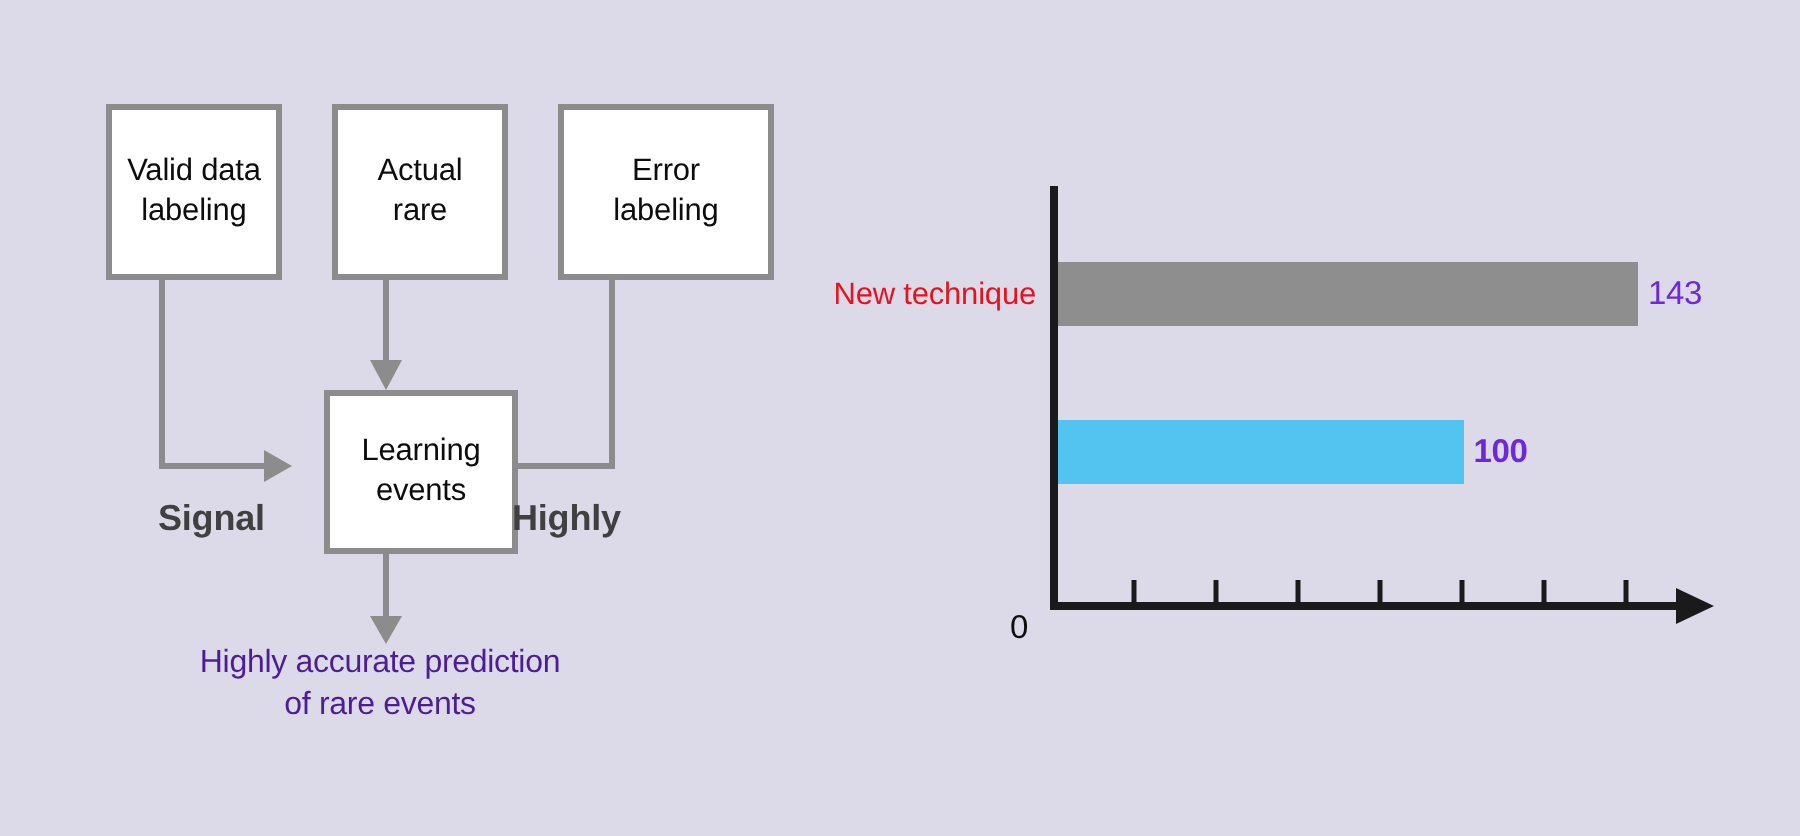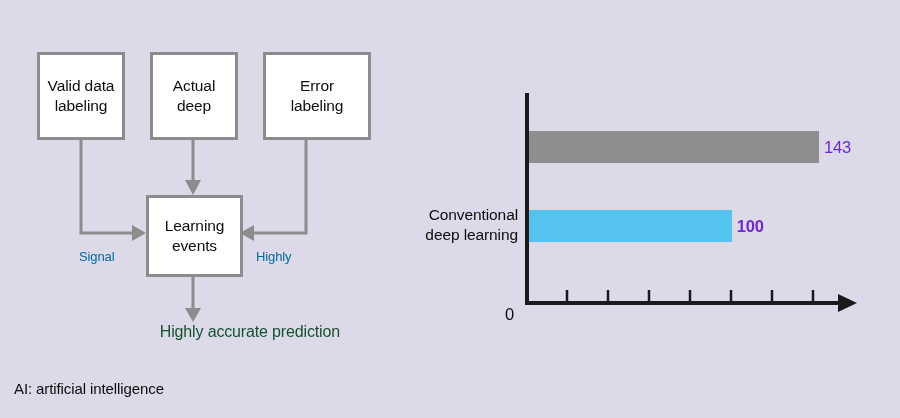--- a/index.html
+++ b/index.html
@@ -30,45 +30,47 @@
     border: 3px solid #8c8c8c;
     display: flex;
     flex-direction: column;
     align-items: center;
     justify-content: center;
     color: #0d0d0d;
     font-size: 15.5px;
     line-height: 1.28;
     text-align: center;
     letter-spacing: -0.1px;
+    margin-left: 16px;
   }
   .node-box span { display: block; white-space: nowrap; }
 
   #box-valid  { left: 37px;  top: 52px;  width: 88px;  height: 88px; }
   #box-actual { left: 150px; top: 52px;  width: 88px;  height: 88px; }
   #box-error  { left: 263px; top: 52px;  width: 108px;  height: 88px; }
   #box-learning { left: 146px; top: 195px; width: 97px; height: 82px; }
 
   .diag-label {
     position: absolute;
-    color: #0369a1;
-    font-size: 13px;
-    white-space: nowrap;
-    letter-spacing: -0.1px;
+    color: #404040;
+    font-size: 18px;
+    white-space: nowrap;
+    letter-spacing: -0.1px;
+    font-weight: bold;
   }
   #label-signal { left: 79px;  top: 249px; }
   #label-noise  { left: 256px; top: 249px; }
 
   .outcome {
     position: absolute;
     left: 40px;
     top: 322px;
     width: 300px;
-    text-align: right;
-    color: #14532d;
+    text-align: center;
+    color: #4c1d95;
     font-size: 16px;
     line-height: 1.3;
     letter-spacing: -0.15px;
   }
   .outcome span { display: block; white-space: nowrap; }
 
   .footnote {
     position: absolute;
     left: 14px;
     top: 380px;
@@ -157,41 +159,41 @@
       <polygon points="185,308 201,308 193,322" fill="#8c8c8c"></polygon>
     </svg>
 
     <div class="node-box" id="box-valid">
       <span>Valid data</span>
       <span>labeling</span>
     </div>
 
     <div class="node-box" id="box-actual">
       <span>Actual</span>
-      <span>deep</span>
+      <span>rare</span>
     </div>
 
     <div class="node-box" id="box-error">
       <span>Error</span>
       <span>labeling</span>
     </div>
 
     <div class="node-box" id="box-learning">
       <span>Learning</span>
       <span>events</span>
     </div>
 
     <div class="diag-label" id="label-signal">Signal</div>
     <div class="diag-label" id="label-noise">Highly</div>
 
     <div class="outcome">
       <span>Highly accurate prediction</span>
-    </div>
-
-    <div class="footnote">AI: artificial intelligence</div>
+      <span>of rare events</span>
+    </div>
+
   </div>
 
   <div class="chart">
 
     <svg class="axes" width="520" height="418" viewBox="0 0 520 418">
 
       <line x1="147" y1="93" x2="147" y2="305" stroke="#1a1a1a" stroke-width="4"></line>
 
       <line x1="145" y1="303" x2="463" y2="303" stroke="#1a1a1a" stroke-width="4"></line>
       <polygon points="458,294 477,303 458,312" fill="#1a1a1a"></polygon>
@@ -200,25 +202,24 @@
         <line x1="187" y1="290" x2="187" y2="302"></line>
         <line x1="228" y1="290" x2="228" y2="302"></line>
         <line x1="269" y1="290" x2="269" y2="302"></line>
         <line x1="310" y1="290" x2="310" y2="302"></line>
         <line x1="351" y1="290" x2="351" y2="302"></line>
         <line x1="392" y1="290" x2="392" y2="302"></line>
         <line x1="433" y1="290" x2="433" y2="302"></line>
       </g>
     </svg>
 
-
-    <div class="cat-label" id="cat-conv" style="color: rgb(13, 13, 13);">
-      <span>Conventional</span>
-      <span>deep learning</span>
-    </div>
+    <div class="cat-label" id="cat-new" style="color: rgb(228, 19, 30);">
+      <span>New technique</span>
+    </div>
+
 
     <div class="bar" id="bar-new" style="width: 290px; background: rgb(142, 142, 142);"></div>
     <div class="bar" id="bar-conv" style="width: 202.797px; background: rgb(83, 195, 239);"></div>
 
     <div class="bar-value" id="val-new" style="left: 444px;">143</div>
     <div class="bar-value" id="val-conv" style="left: 356.797px;">100</div>
 
     <div id="axis-zero">0</div>
 
   </div>

